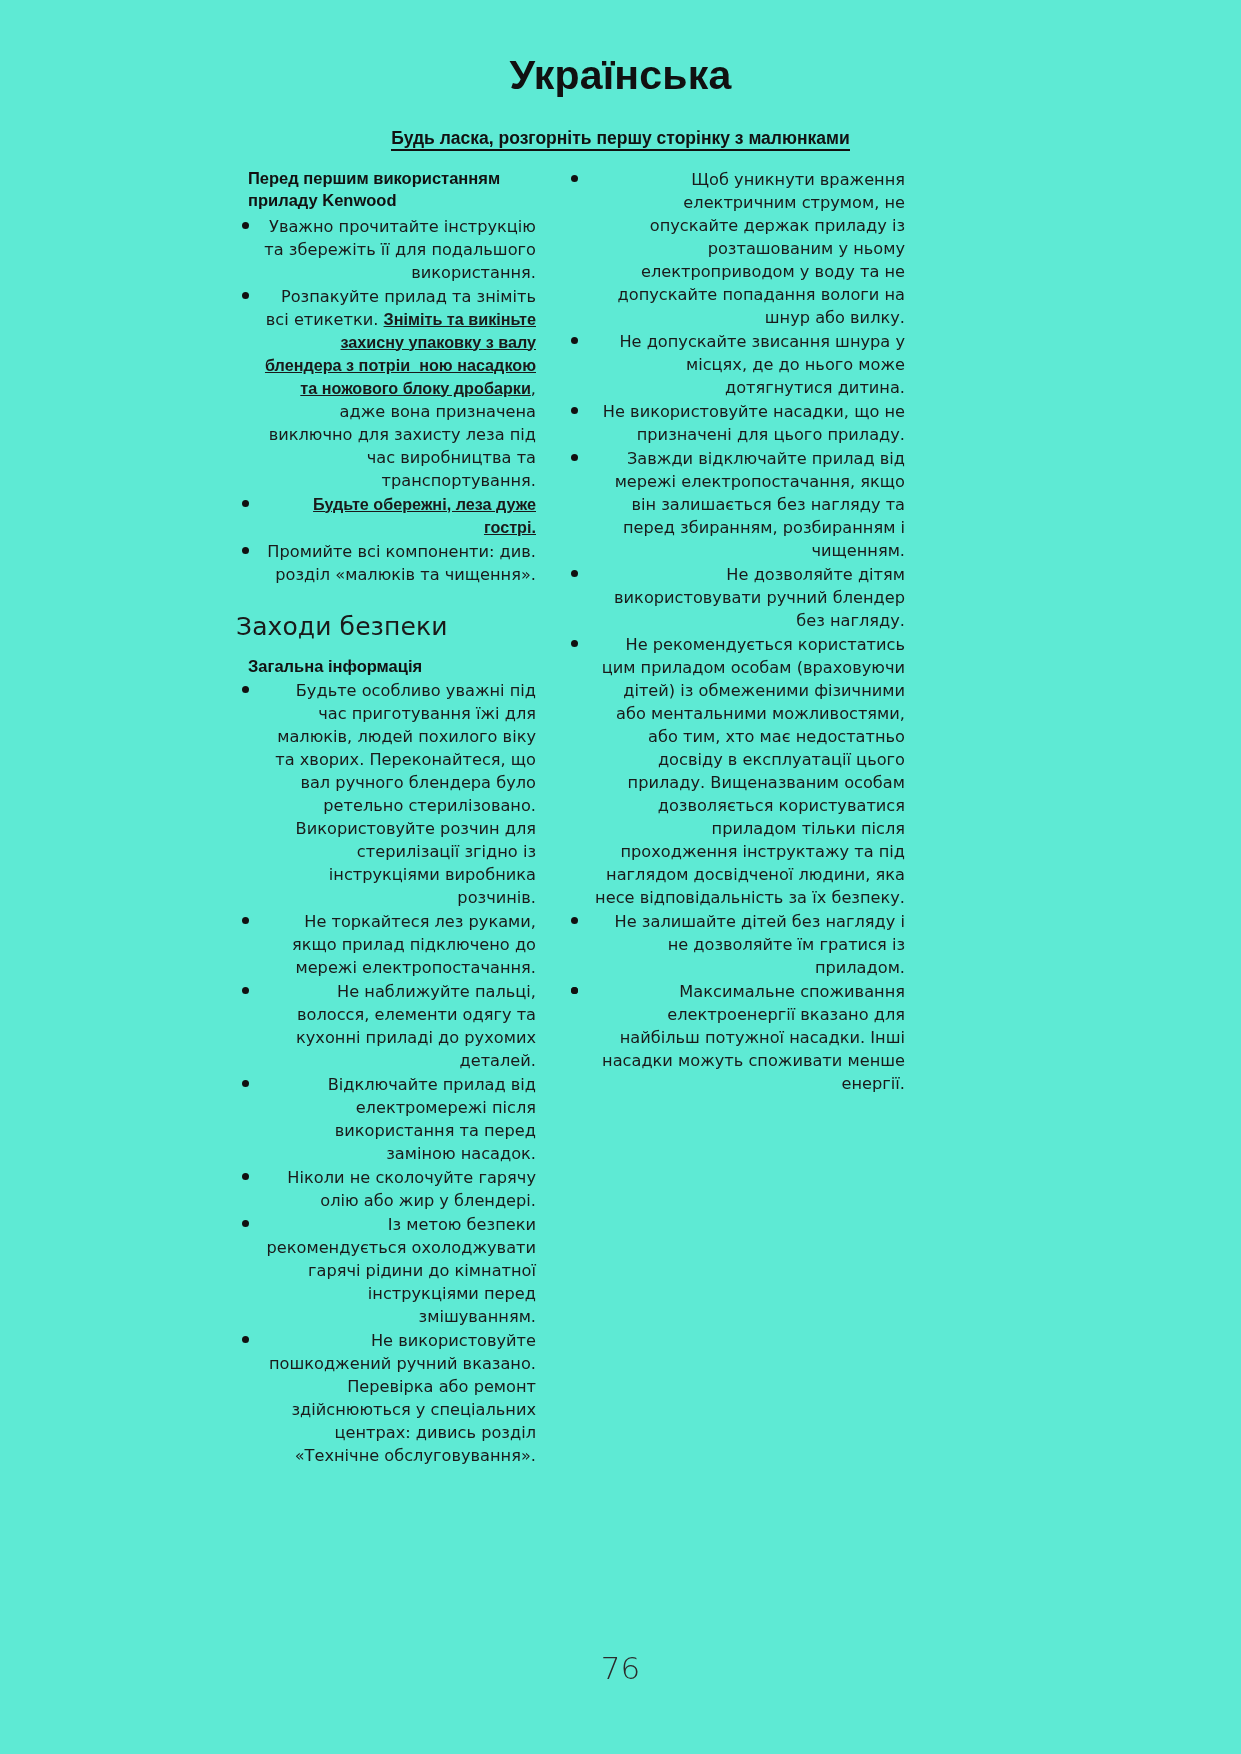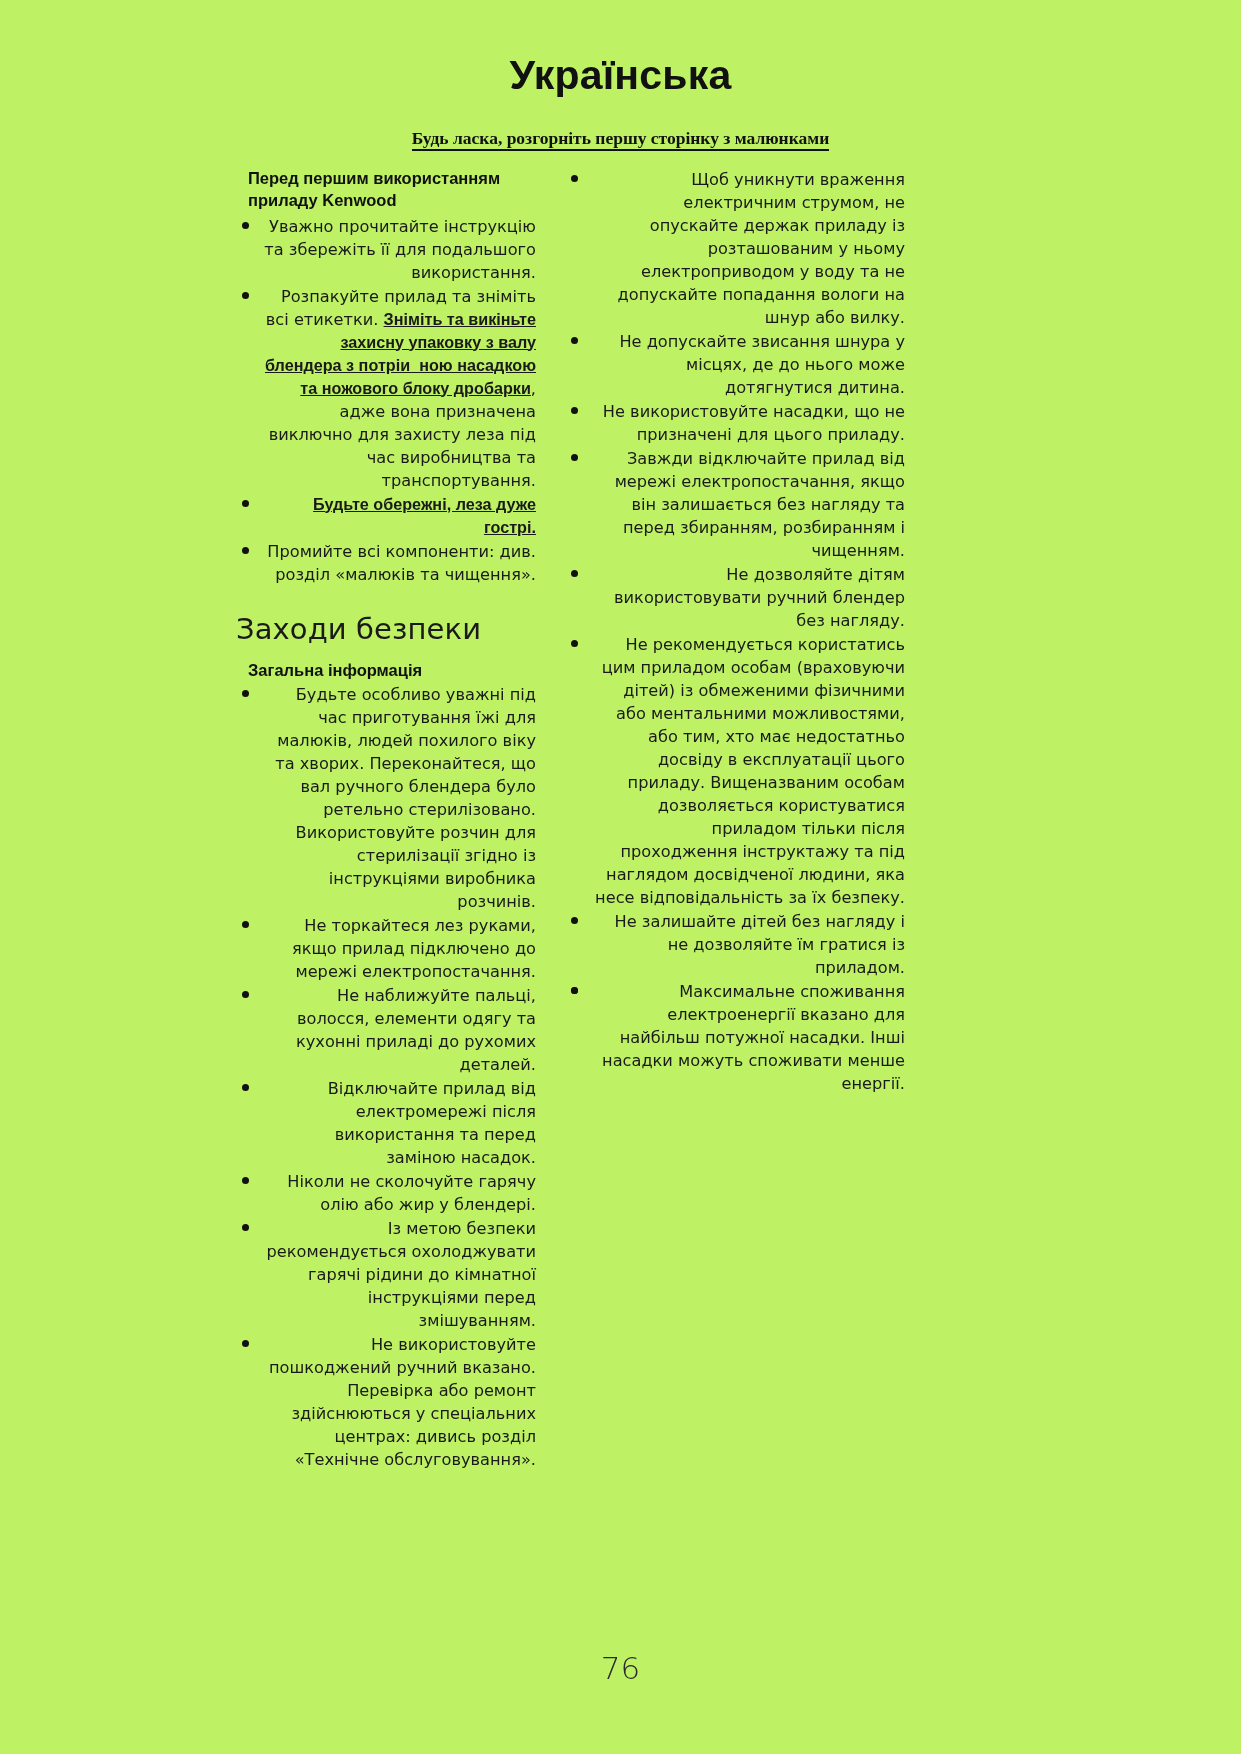--- a/index.html
+++ b/index.html
@@ -13,21 +13,21 @@
     font-family: "DejaVu Sans", sans-serif;
     color: #1a1a1a;
     position: relative;
     overflow: hidden;
   }
   .page {
     position: absolute;
     left: 0; top: 0;
     width: 1241px;
     height: 1754px;
-    background: #bef264;
+    background: #5eead4;
   }
 
   
   .doc-title {
     position: absolute;
     left: 0;
     top: 52px;
     width: 1241px;
     text-align: center;
     font-family: "Liberation Sans", sans-serif;
@@ -35,21 +35,21 @@
     font-size: 41px;
     letter-spacing: 0.2px;
     color: #111;
   }
   .doc-subtitle {
     position: absolute;
     left: 0;
     top: 128px;
     width: 1241px;
     text-align: center;
-    font-family: Liberation Serif, serif;
+    font-family: Liberation Sans, sans-serif;
     font-weight: bold;
     font-size: 17.5px;
     color: #111;
   }
   .doc-subtitle span.underlined {
     border-bottom: 2px solid #111;
     padding-bottom: 1px;
   }
 
   
@@ -63,21 +63,21 @@
     position: absolute;
     top: 0;
   }
   .col-left  { left: 236px; width: 300px; }
   .col-right { left: 565px; width: 340px; }
 
   
   h2.section-heading {
     font-family: "DejaVu Sans", sans-serif;
     font-weight: 400;
-    font-size: 29px;
+    font-size: 25px;
     line-height: 1.05;
     margin: 28px 0 16px 0;
     color: #1a1a1a;
     letter-spacing: 0.1px;
   }
   h3.sub-heading {
     font-family: "Liberation Sans", sans-serif;
     font-weight: bold;
     font-size: 16.5px;
     line-height: 1.28;

